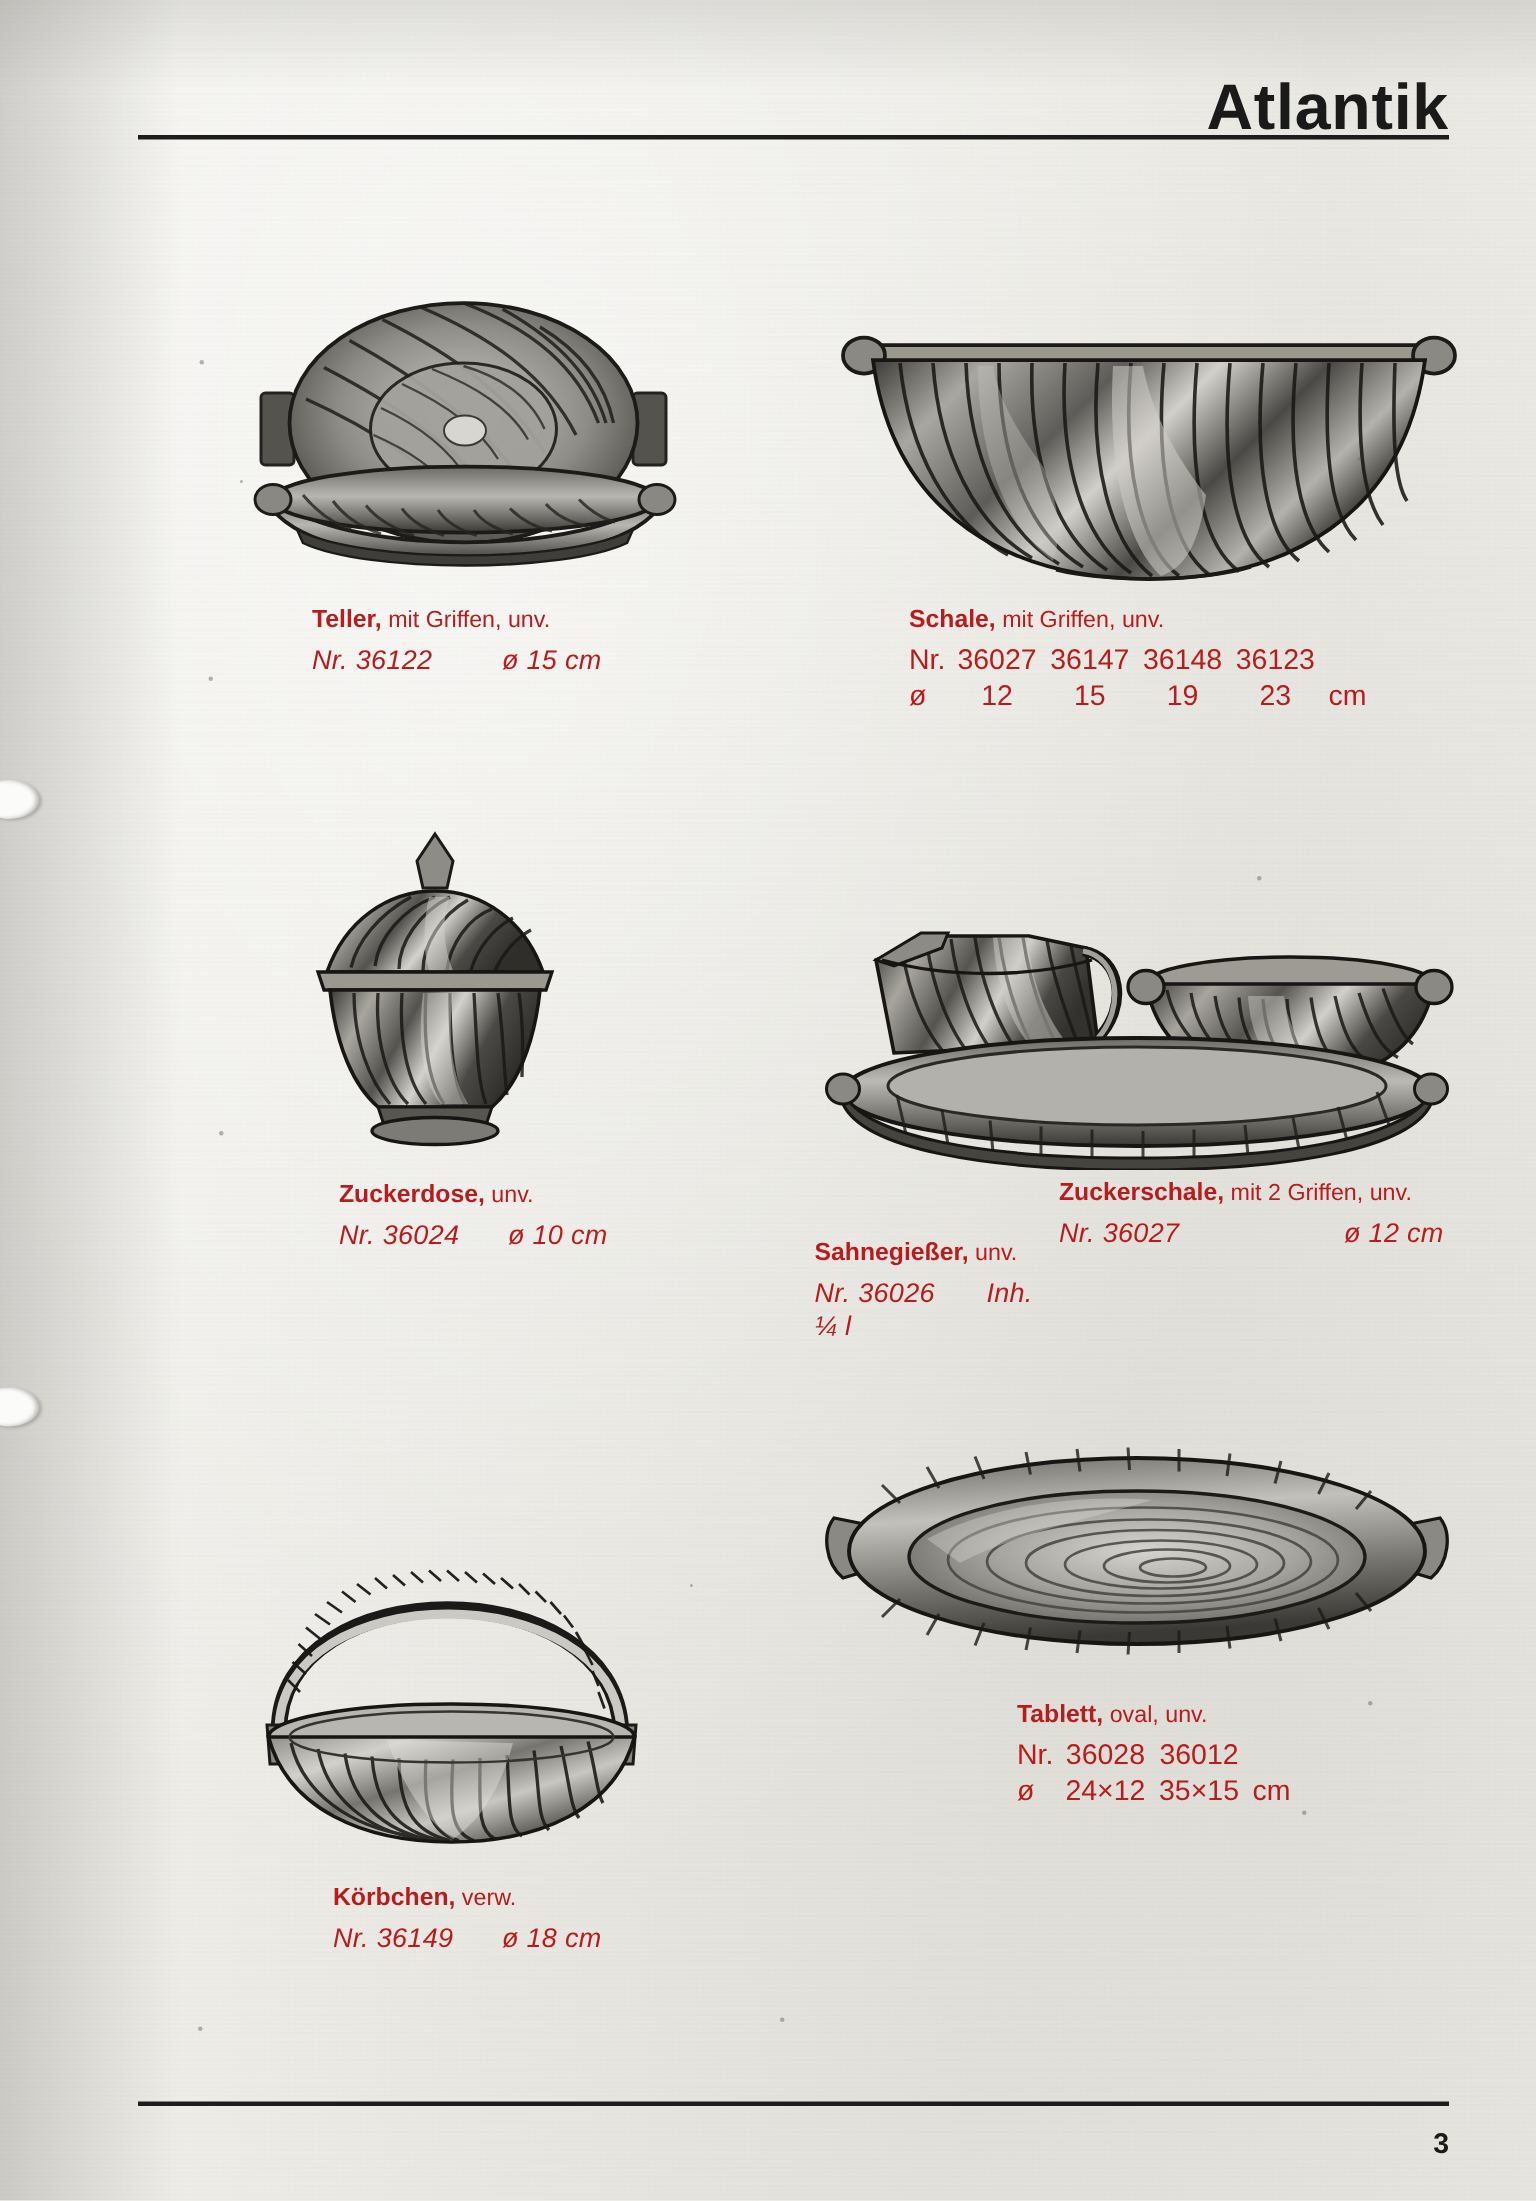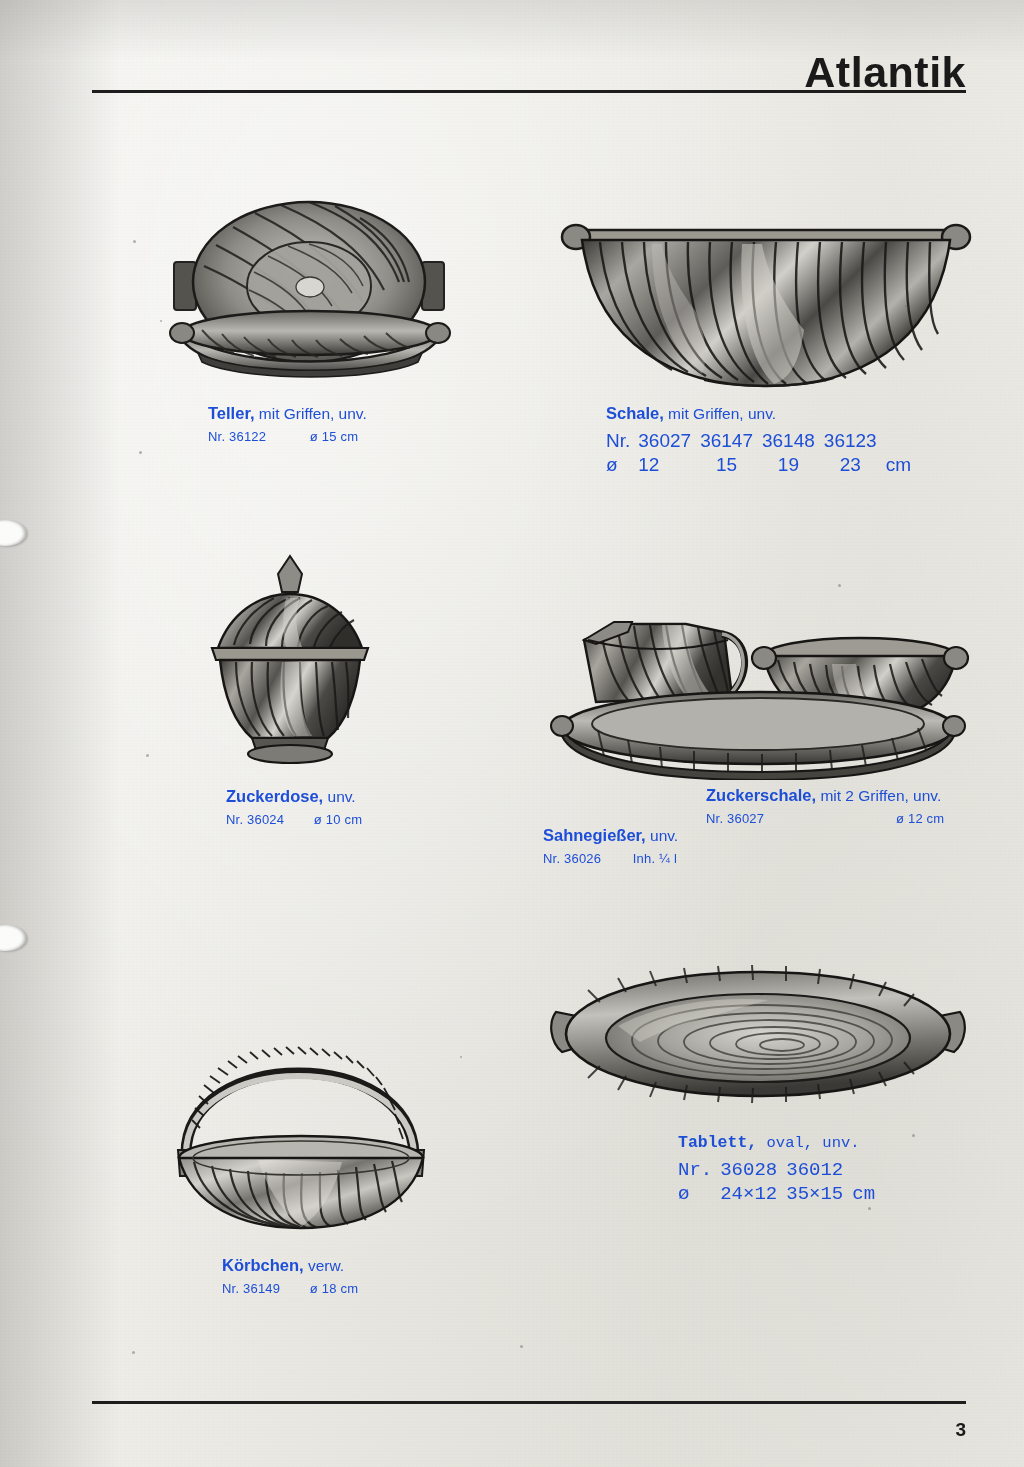--- a/index.html
+++ b/index.html
@@ -95,34 +95,35 @@
     bottom: 26px;
     font-size: 19px;
     font-weight: bold;
   }
 
   
   .caption {
     position: absolute;
     font-size: 15.5px;
     line-height: 1.25;
-    color: #1d4ed8;
+    color: #b91c1c;
   }
   .caption .title {
     font-weight: bold;
     font-size: 16.5px;
   }
   .caption .sub {
     font-weight: normal;
     font-size: 15.5px;
   }
   .caption .spec {
-    font-size: 13px;
+    font-size: 18px;
     margin-top: 5px;
     letter-spacing: .2px;
+    font-style: italic;
   }
   .spec-table {
     font-size: 19px;
     margin-top: 5px;
     border-collapse: collapse;
   }
   .spec-table td {
     padding: 0 9px 1px 0;
     white-space: nowrap;
   }
@@ -285,21 +286,21 @@
           <tr>
         <td class="lbl">Nr.</td>
         <td>36027</td>
         <td>36147</td>
         <td>36148</td>
         <td>36123</td>
         <td></td>
       </tr>
       <tr>
         <td class="lbl">ø</td>
-        <td style="text-align:left">12</td>
+        <td style="text-align:center">12</td>
         <td style="text-align:center">15</td>
         <td style="text-align:center">19</td>
         <td style="text-align:center">23</td>
         <td>cm</td>
       </tr>
     </tbody>
       </table>
   </div>
 
   <div class="fig" style="left:190px; top:548px;">
@@ -516,21 +517,21 @@
         <ellipse cx="222" cy="82" rx="86" ry="22"></ellipse>
         <ellipse cx="226" cy="83" rx="64" ry="16"></ellipse>
         <ellipse cx="230" cy="84" rx="42" ry="11"></ellipse>
         <ellipse cx="234" cy="85" rx="22" ry="6"></ellipse>
       </g>
 
       <path d="M70 66 C 110 44 170 36 220 40 C 180 52 130 62 92 82 Z" fill="#e3e1db" opacity=".35"></path>
     </svg>
   </div>
 
-  <div class="caption" style="left:678px; top:1133px; width:290px;font-family:Liberation Mono, monospace;">
+  <div class="caption" style="left:678px; top:1133px; width:290px;">
     <div>
       <span class="title">Tablett,</span>
       <span class="sub">oval, unv.</span>
     </div>
     <table class="spec-table">
       <tbody>
           <tr>
         <td class="lbl">Nr.</td>
         <td style="text-align:center">36028</td>
         <td style="text-align:center">36012</td>

